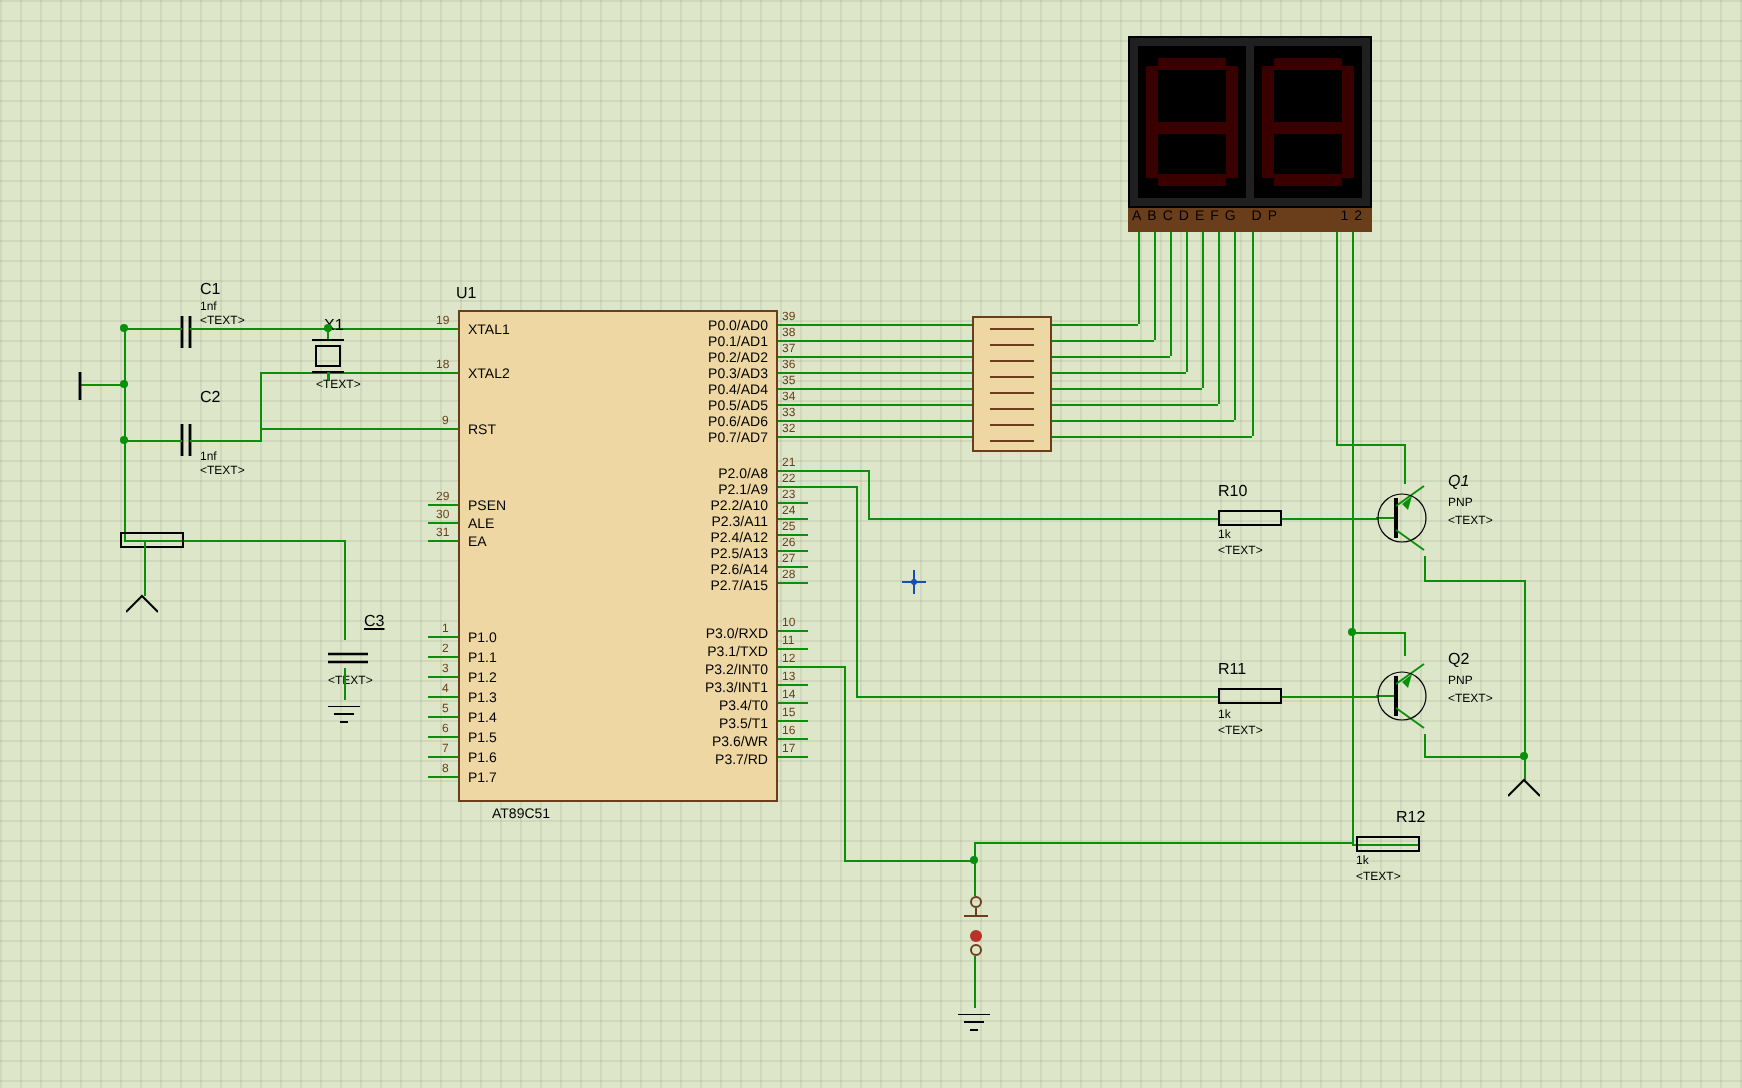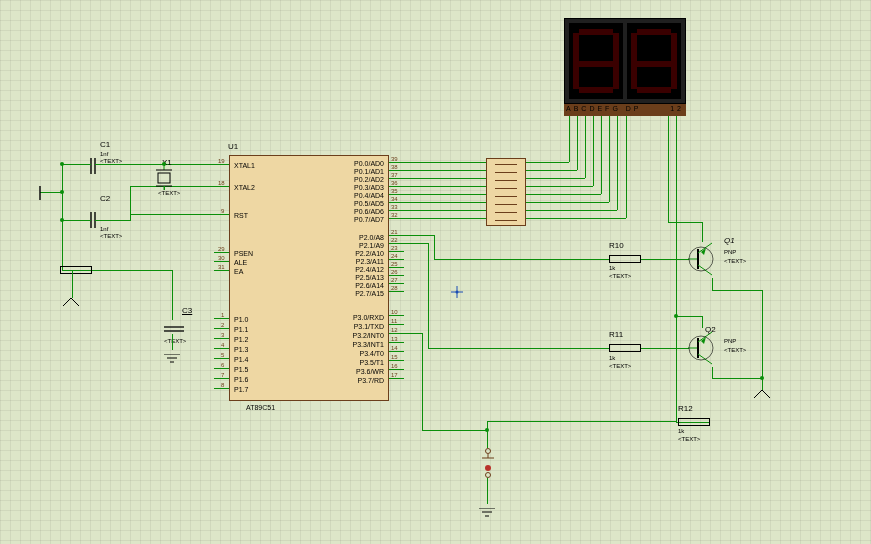--- a/index.html
+++ b/index.html
@@ -299,36 +299,36 @@
 <div class="transistor" style="left:688px; top:327px; width:30px; height:40px;">
   <svg width="30" height="40" viewBox="0 0 30 40">
     <line x1="0" y1="21" x2="10" y2="21" stroke="#0a8f0a" stroke-width="1"></line>
     <line x1="10" y1="11" x2="10" y2="31" stroke="#000" stroke-width="2"></line>
     <line x1="10" y1="15" x2="24" y2="5" stroke="#0a8f0a" stroke-width="1"></line>
     <line x1="10" y1="27" x2="24" y2="37" stroke="#0a8f0a" stroke-width="1"></line>
     <polygon points="13,14 18,10 16,17" fill="#0a8f0a"></polygon>
     <circle cx="13" cy="21" r="12" fill="none" stroke="#000" stroke-width="0.6"></circle>
   </svg>
 </div>
-<div class="comp-label" style="left:705px; top:325px;">Q2</div>
+<div class="comp-label" style="left:724px; top:325px;">Q2</div>
 <div class="text-small" style="left:724px; top:338px;">PNP</div>
 <div class="text-small" style="left:724px; top:347px;">&lt;TEXT&gt;</div>
 
 <div class="wire wire-v" style="left:712px; top:367px; height:11px;"></div>
 
 <div class="wire wire-v" style="left:762px; top:378px; height:12px;"></div>
 <svg class="comp-shape" style="left:754px; top:388px;" width="16" height="12">
   <polyline points="0,10 8,2 16,10" fill="none" stroke="#000" stroke-width="1"></polyline>
 </svg>
 
 <div class="wire wire-v" style="left:676px; top:316px; height:106px;"></div>
 <div class="conn-dot" style="left:676px; top:316px;"></div>
 <div class="wire wire-h" style="left:676px; top:422px; width:34px;"></div>
 <div class="small-box" style="left:678px; top:418px; width:32px; height:8px;"></div>
-<div class="comp-label" style="left:678px; top:404px; font-size:8px;">R12</div>
+<div class="comp-label" style="left:678px; top:404px; font-size:8px;padding-left:20px;">R12</div>
 <div class="text-small" style="left:678px; top:428px;">1k</div>
 <div class="text-small" style="left:678px; top:436px;">&lt;TEXT&gt;</div>
 
 <div class="wire wire-h" style="left:404px; top:333px; width:18px;"></div>
 <div class="wire wire-v" style="left:422px; top:333px; height:97px;"></div>
 <div class="wire wire-h" style="left:422px; top:430px; width:65px;"></div>
 <div class="wire wire-v" style="left:487px; top:430px; height:18px;"></div>
 
 <div class="comp-shape" style="left:478px; top:448px;">
   <svg width="20" height="30">

